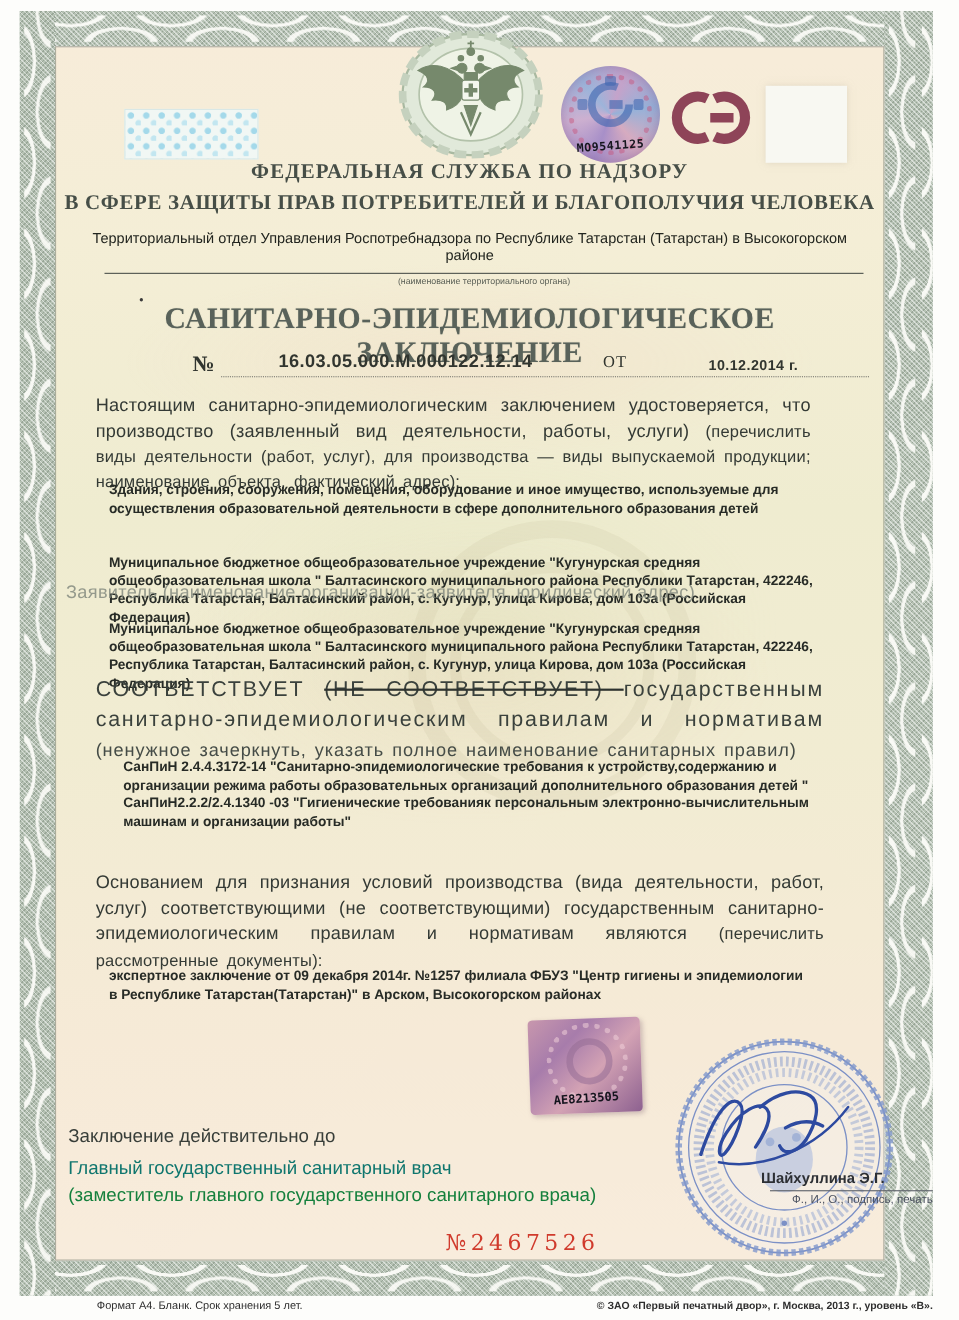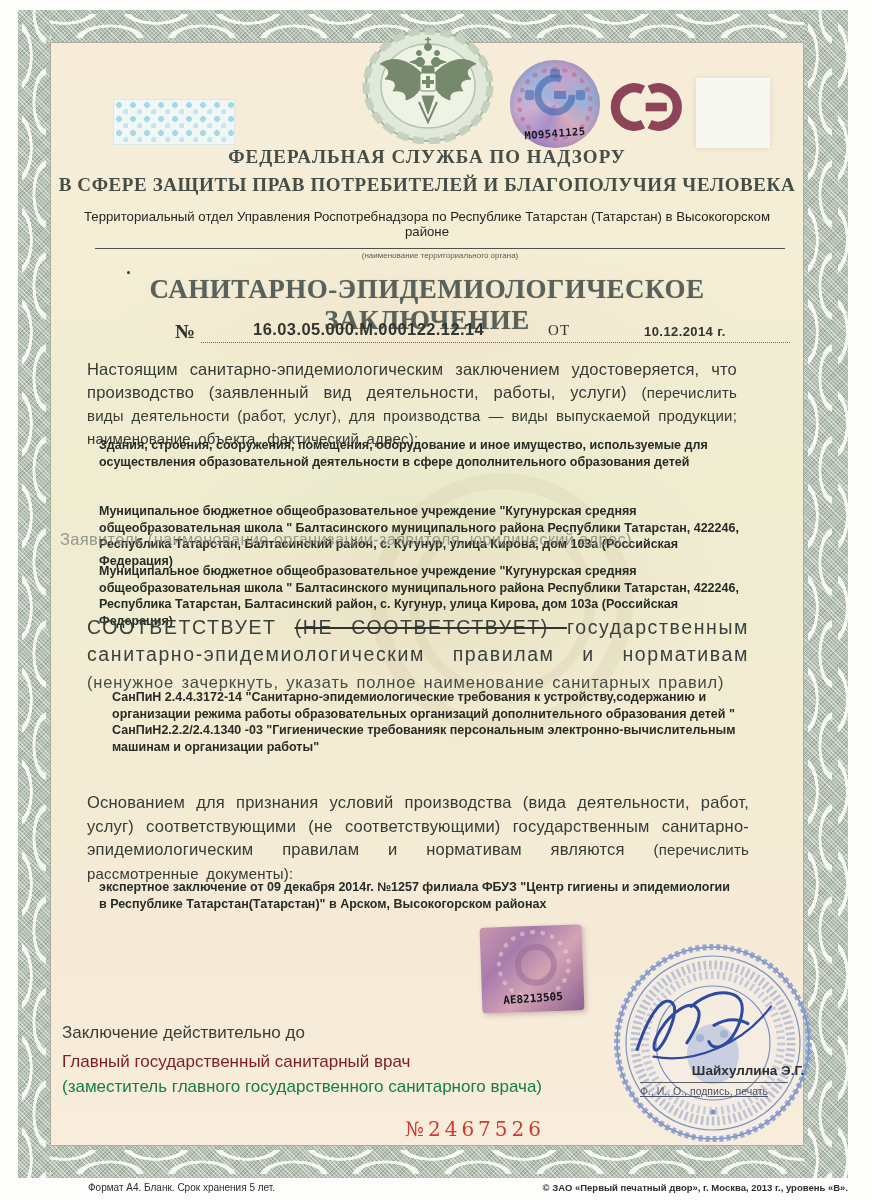--- a/index.html
+++ b/index.html
@@ -102,25 +102,25 @@
   .holo-b{position:absolute;left:481px;top:926px;width:102px;height:86px;border-radius:4px;transform:rotate(-2deg);
       background:linear-gradient(135deg,#c897ad 0%,#a77cab 30%,#d3a2b4 58%,#8d6190 100%);
       box-shadow:2px 2px 5px rgba(120,90,110,.35);}
   .holo-b .ring{position:absolute;left:16px;top:4px;width:64px;height:60px;border-radius:50%;border:5px dotted rgba(238,206,216,.55);}
   .holo-b .core{position:absolute;left:34px;top:18px;width:30px;height:30px;border-radius:50%;border:6px solid rgba(150,110,150,.55);}
   .holo-b-num{position:absolute;left:0;right:0;bottom:7px;text-align:center;
       font-family:"DejaVu Sans Mono",monospace;font-weight:bold;font-size:11px;color:#14141d;transform:rotate(-2deg);}
   .stamp{position:absolute;left:612px;top:942px;width:202px;height:202px;z-index:4;}
   .signature{position:absolute;left:622px;top:976px;width:160px;height:100px;z-index:5;transform:rotate(-3deg);}
   .valid{position:absolute;left:62px;top:1023px;font-size:17px;color:#383e39;}
-  .chief1{position:absolute;left:62px;top:1052px;font-size:17px;color:#7f1d1d;}
+  .chief1{position:absolute;left:62px;top:1052px;font-size:17px;color:#0f766e;}
   .chief2{position:absolute;left:62px;top:1077px;font-size:17px;color:#15803d;}
   .signer{position:absolute;left:678px;top:1063px;width:140px;text-align:center;font-size:13.5px;font-weight:bold;color:#2c2f34;z-index:6;}
-  .signer-cap{position:absolute;left:640px;top:1082px;width:148px;text-align:left;font-size:10.5px;color:#4d5361;
-      border-top:1px solid #5a5f68;padding-top:2px;z-index:6;text-decoration:underline;}
+  .signer-cap{position:absolute;left:700px;top:1082px;width:148px;text-align:right;font-size:10.5px;color:#4d5361;
+      border-top:1px solid #5a5f68;padding-top:2px;z-index:6;}
   .serial{position:absolute;left:305px;top:1117px;width:240px;text-align:right;
       font-family:"DejaVu Serif",serif;font-size:20px;letter-spacing:4px;color:#d03a2c;}
 
   
   .footer{position:absolute;left:50px;top:1182px;width:798px;display:flex;justify-content:space-between;color:#2d2d2d;}
   .footer .fl{font-size:10px;padding-left:38px;}
   .footer .fr{font-size:9.5px;font-weight:bold;}
 </style>
 </head>
 <body>

